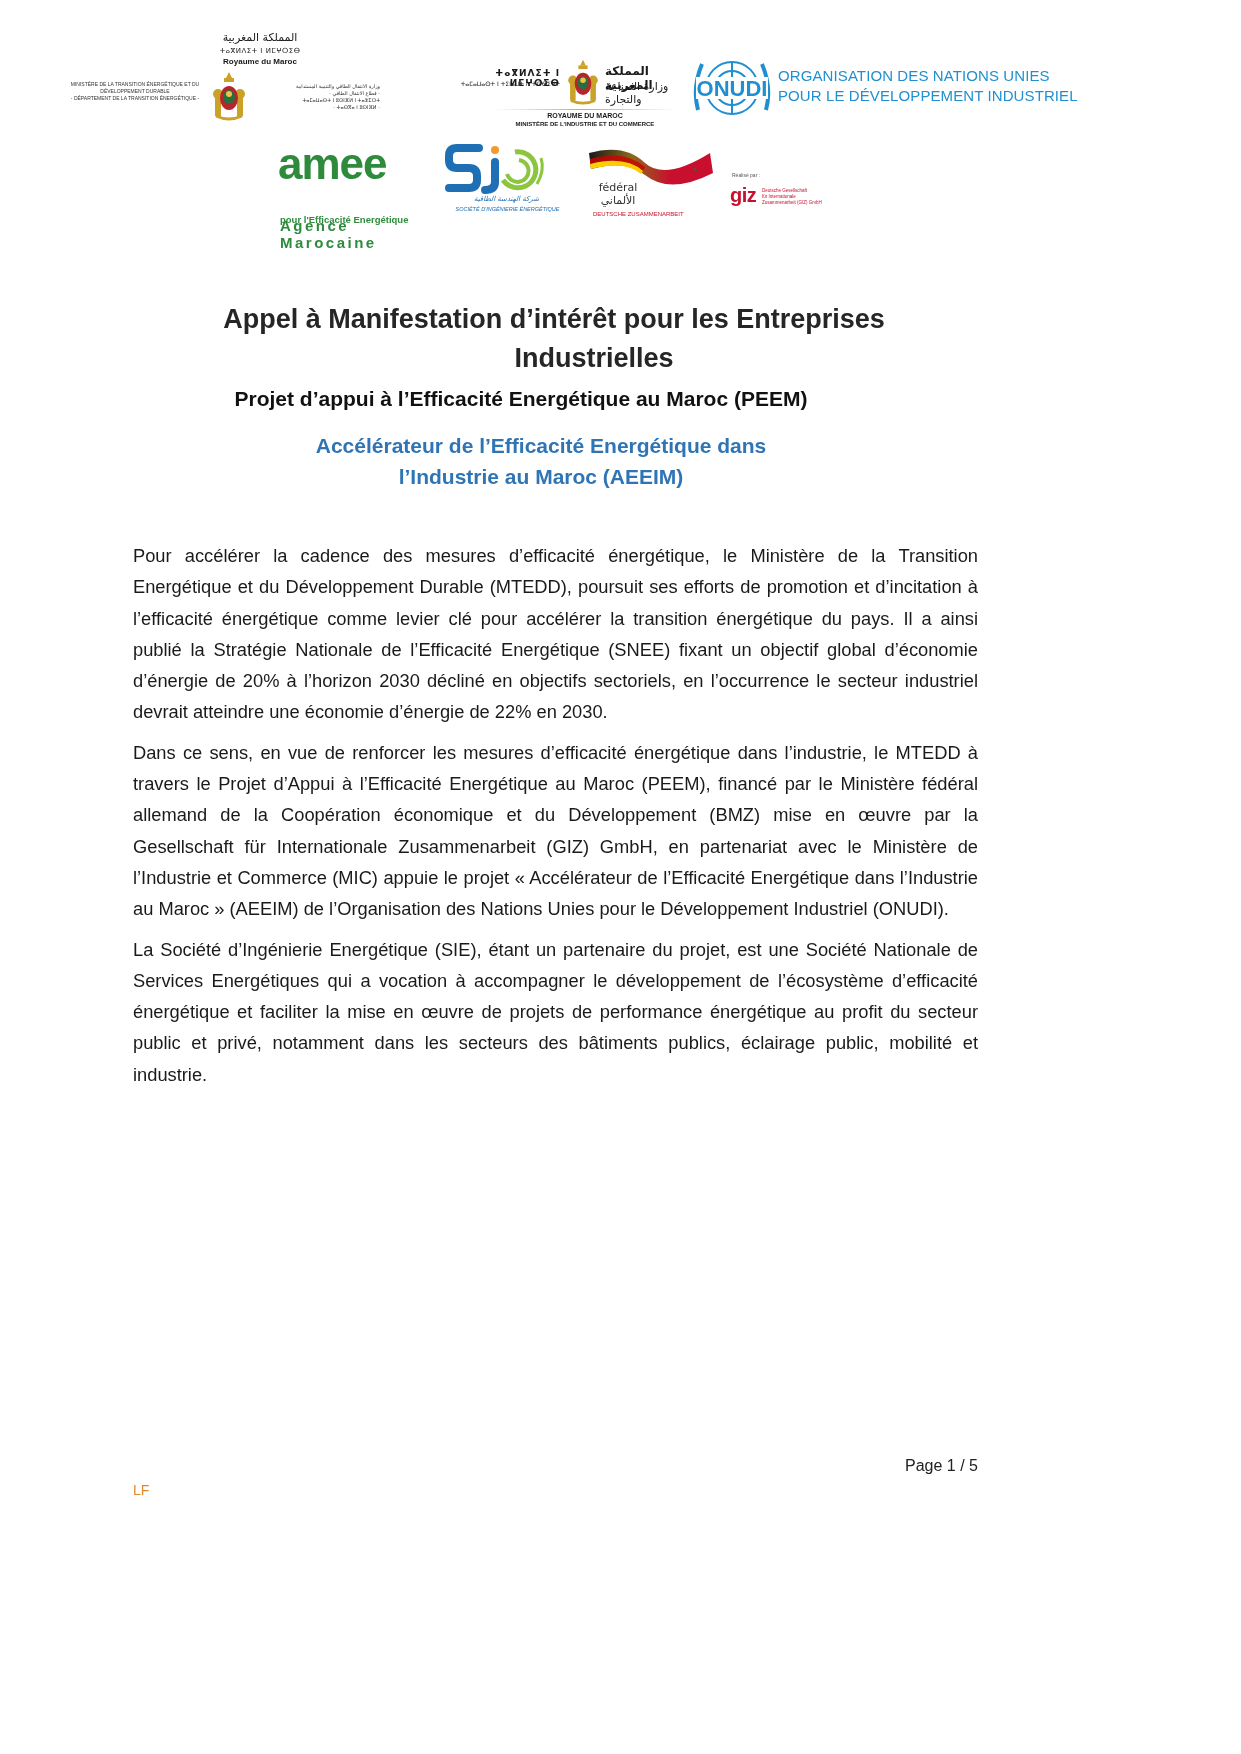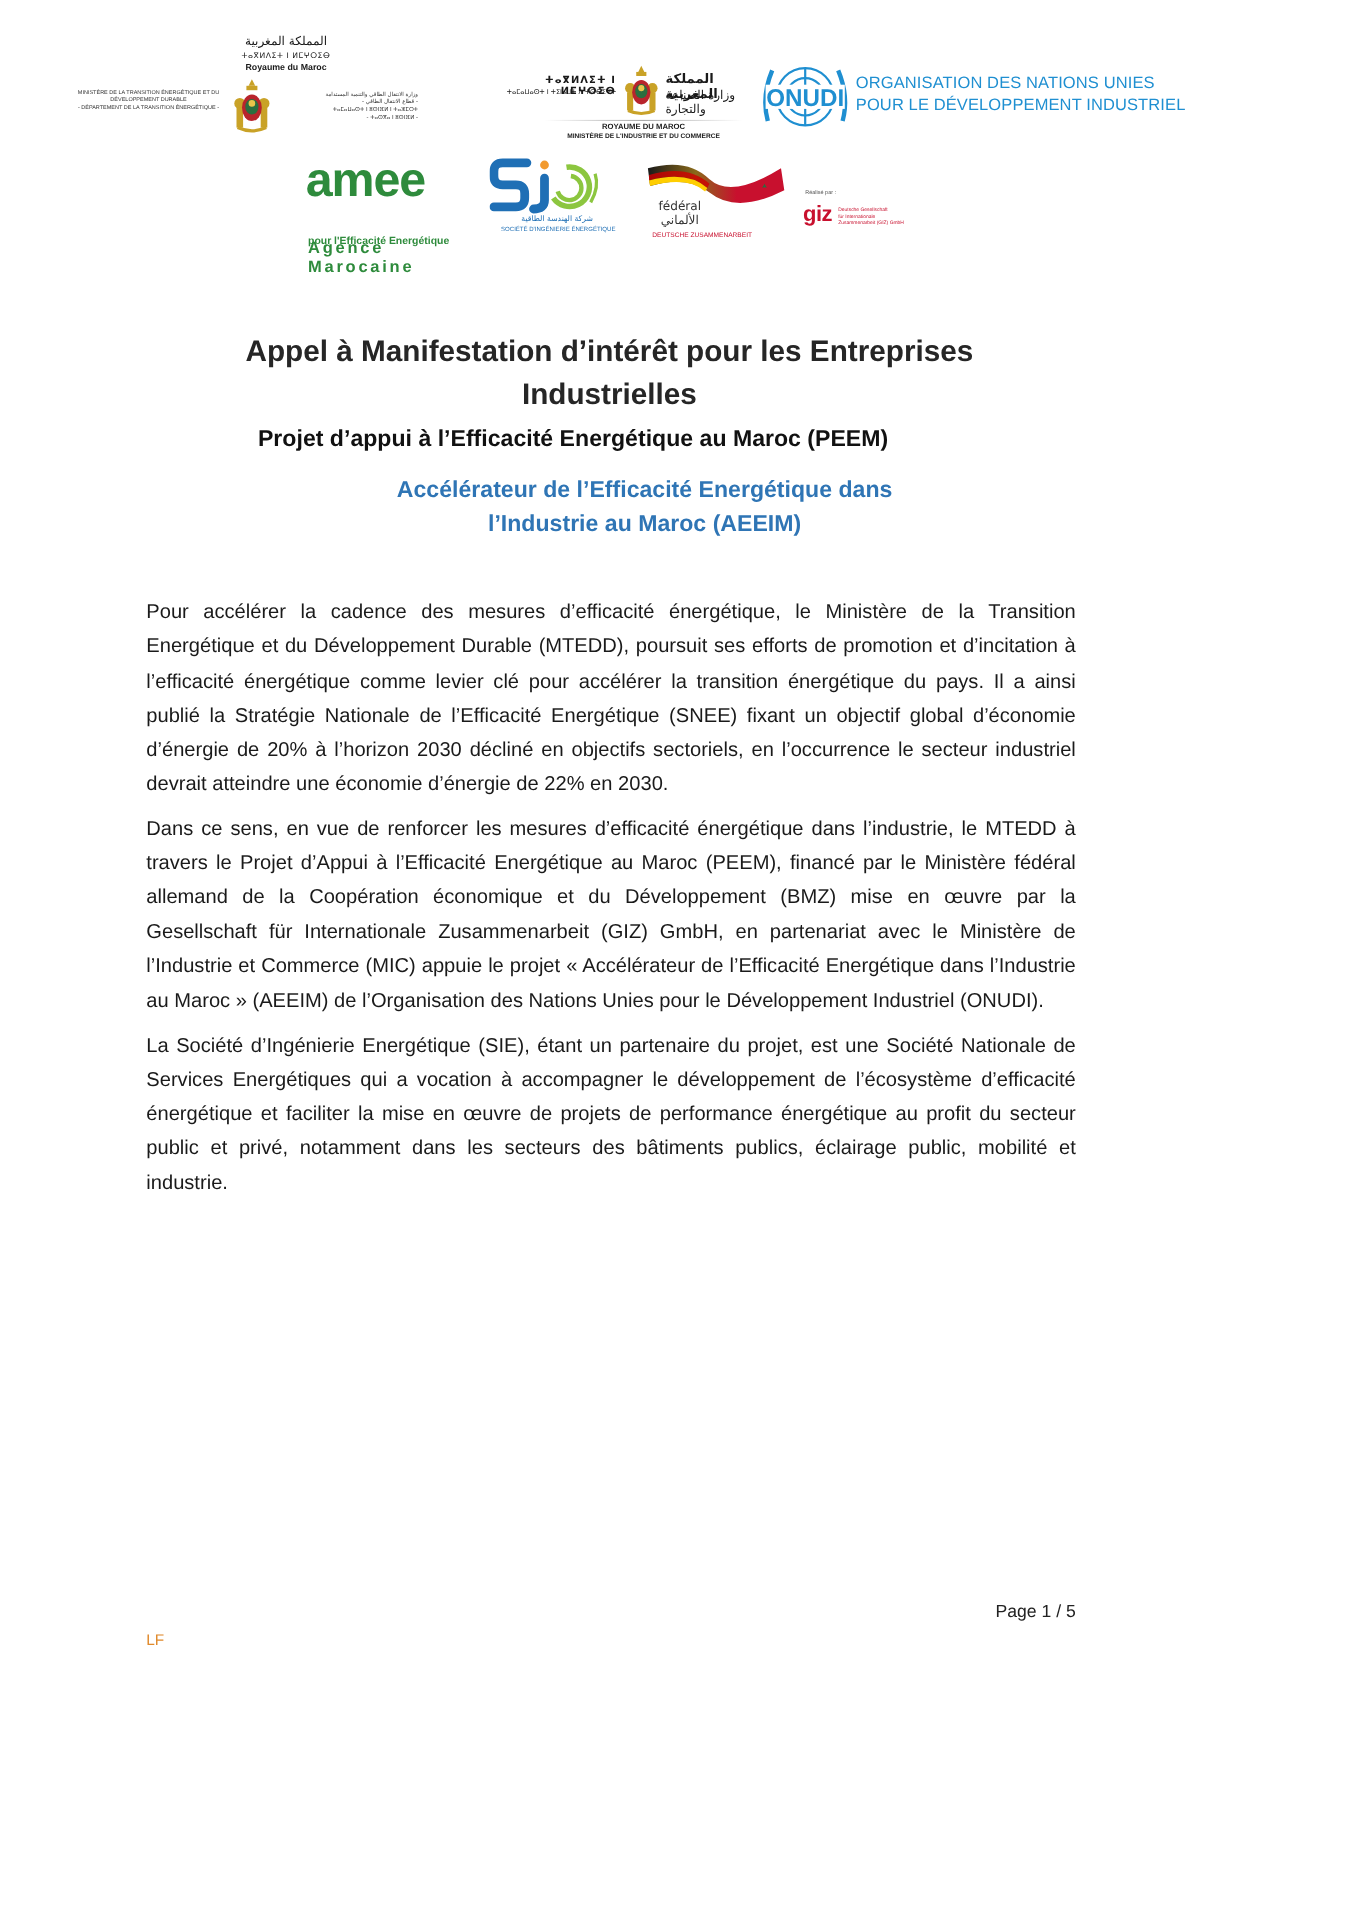--- a/index.html
+++ b/index.html
@@ -30,41 +30,41 @@
     .onudi .t1, .onudi .t2 { position: absolute; left: 88px; font-size: 15px; color: #1f8fd1; white-space: nowrap; letter-spacing: 0.1px; }
     .onudi .t1 { top: 17px; }
     .onudi .t2 { top: 37px; }
 
     
     .amee { left: 278px; top: 142px; width: 150px; height: 80px; }
     .amee .word { position: absolute; left: 0; top: 0; font-size: 44px; font-weight: bold; color: #2e8b3c; letter-spacing: -1px; line-height: 44px; }
     .amee .sub1 { position: absolute; left: 2px; top: 45px; font-size: 15px; color: #2e8b3c; letter-spacing: 2.5px; font-weight: bold; margin-top: 30px; }
     .amee .sub2 { position: absolute; left: 2px; top: 58px; font-size: 9.5px; color: #2e8b3c; font-weight: bold; margin-top: 14px; }
 
-    .sie { left: 445px; top: 140px; width: 125px; height: 80px; }
+    .sie { left: 445px; top: 140px; width: 125px; height: 80px; font-style: italic; }
     .sie svg { position: absolute; left: 0; top: 0; }
     .sie .ar { position: absolute; left: 4px; top: 55px; width: 115px; text-align: center; font-family: "DejaVu Sans", sans-serif; font-size: 7px; color: #1f6fb5; }
     .sie .fr { position: absolute; left: 0; top: 66px; width: 125px; text-align: center; font-size: 5.5px; color: #1f6fb5; }
 
     .deutsch { left: 585px; top: 145px; width: 135px; height: 75px; }
     .deutsch svg { position: absolute; left: 0; top: 0; }
     .deutsch .ar { position: absolute; left: 8px; top: 36px; width: 50px; text-align: center; font-family: "DejaVu Sans", sans-serif; font-size: 11px; line-height: 13px; color: #333; }
     .deutsch .fr { position: absolute; left: 8px; top: 66px; font-size: 6px; color: #c8102e; white-space: nowrap; }
 
     .giz { left: 730px; top: 170px; width: 100px; height: 45px; }
     .giz .real { position: absolute; left: 2px; top: 2px; font-size: 5px; color: #555; }
     .giz .logo { position: absolute; left: 0; top: 14px; font-size: 20px; font-weight: bold; color: #c8102e; letter-spacing: -0.5px; }
     .giz .small { position: absolute; left: 32px; top: 18px; font-size: 4.5px; line-height: 6px; color: #c8102e; width: 60px; }
 
     
     .title { left: 0; width: 1108px; text-align: center; font-family: "Liberation Sans", sans-serif; font-weight: bold; font-size: 27px; color: #262626; line-height: 38px; }
     .title-1 { top: 300px; }
-    .title-2 { top: 339px; }
+    .title-2 { top: 339px; padding-left: 40px; }
     .subtitle { left: 0; top: 387px; width: 1042px; text-align: center; font-weight: bold; font-size: 21px; color: #111; }
-    .accent { left: 0; width: 1082px; text-align: center; font-weight: bold; font-size: 21px; color: #2f75b5; line-height: 31px; margin-left: 45px; }
+    .accent { left: 0; width: 1082px; text-align: center; font-weight: bold; font-size: 21px; color: #2f75b5; line-height: 31px; }
     .accent-1 { top: 430px; }
     .accent-2 { top: 461px; }
 
     
     .body-text { left: 133px; top: 540px; width: 845px; font-family: "Liberation Sans", sans-serif; font-size: 18.3px; line-height: 31.3px; color: #1a1a1a; text-align: justify; }
     .body-text p { margin: 0 0 9px 0; }
 
     .page-num { left: 870px; top: 1457px; width: 108px; text-align: right; font-size: 16px; color: #222; }
     .footer-lf { left: 133px; top: 1482px; font-size: 14px; color: #e08a2c; }
   </style>

